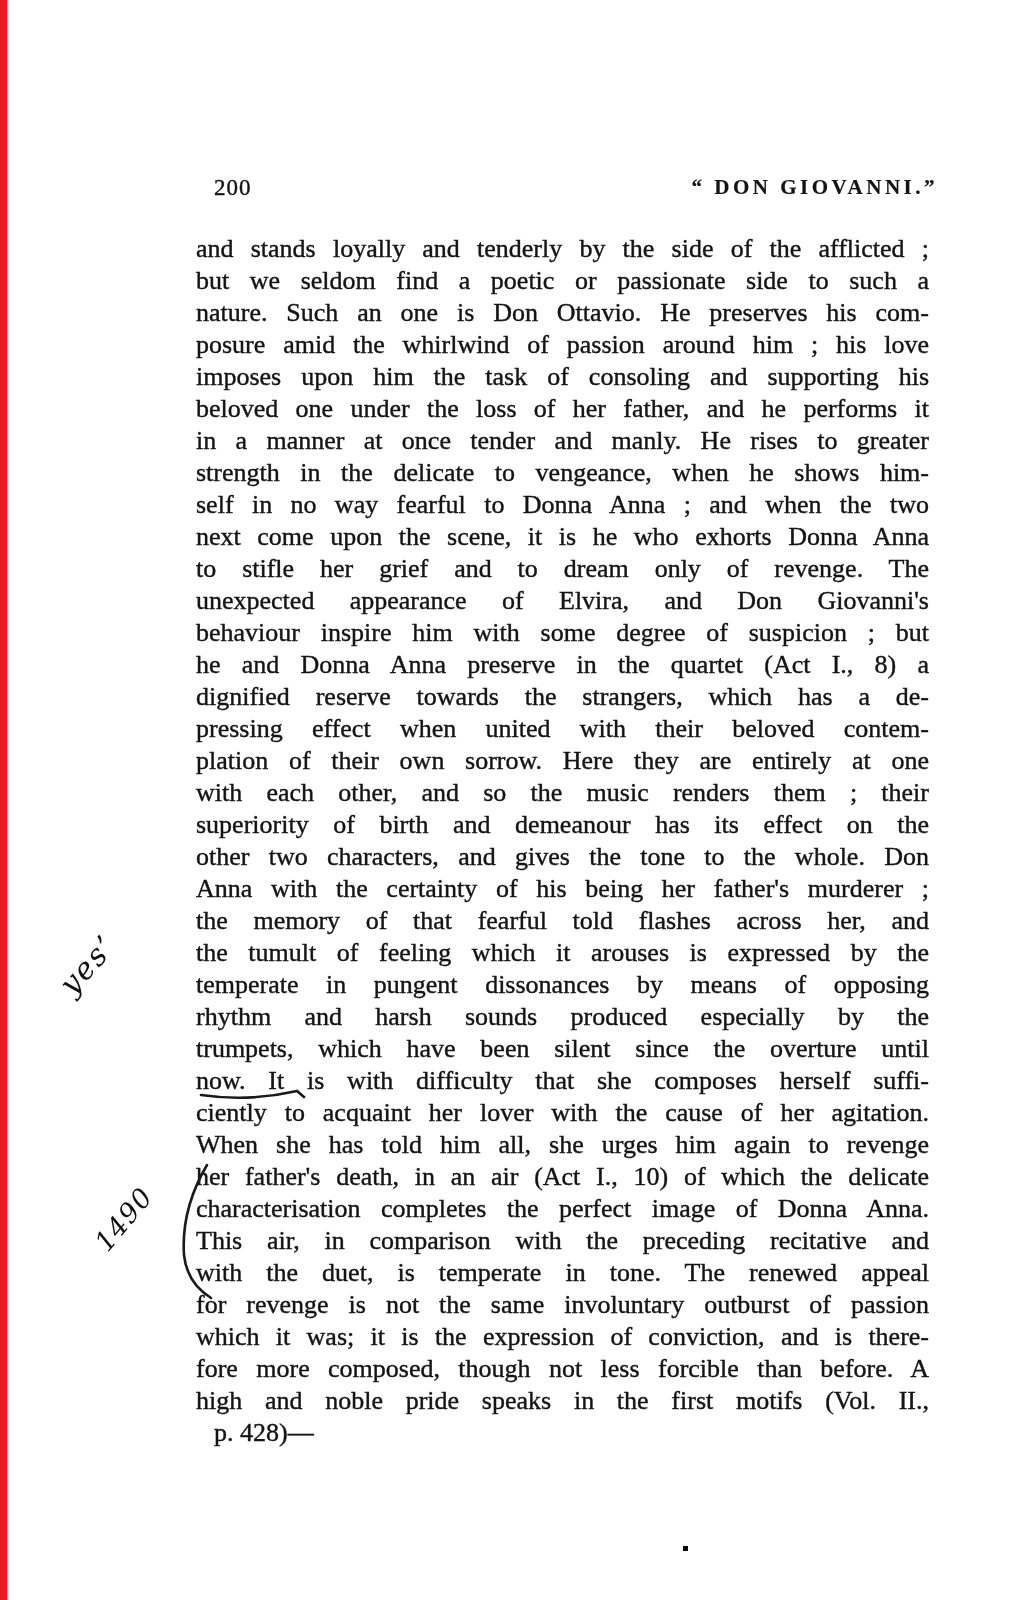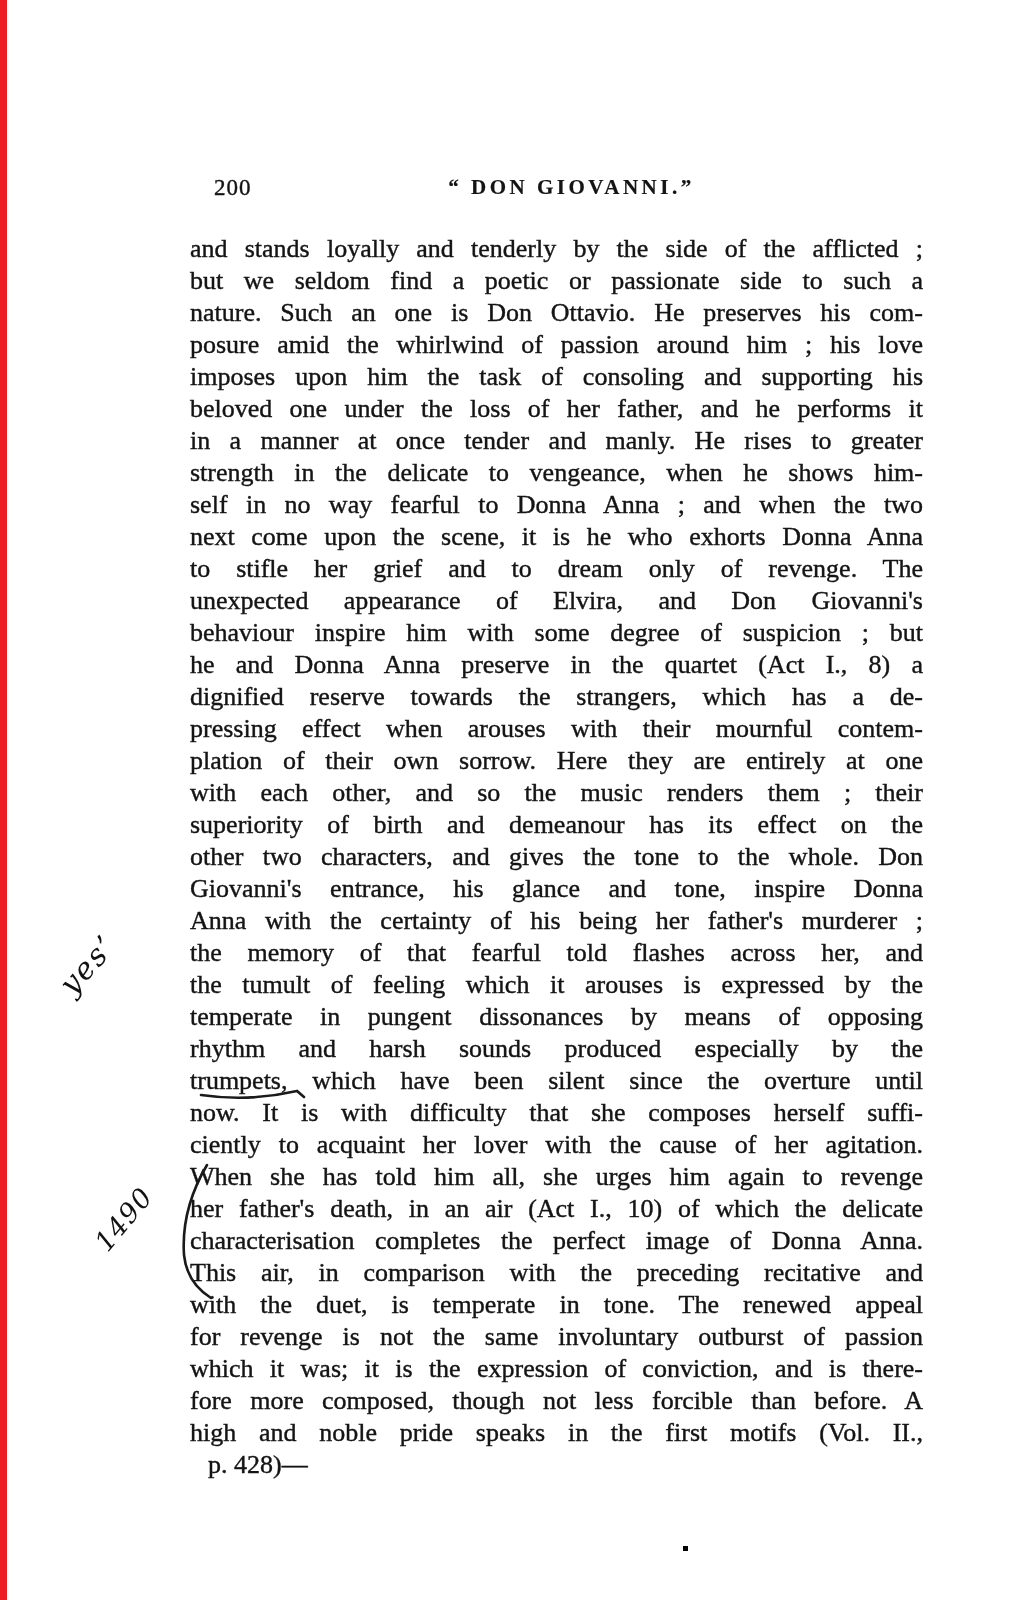--- a/index.html
+++ b/index.html
@@ -21,29 +21,29 @@
   .page-number {
     position: absolute;
     left: 214px; top: 175px;
     font-size: 23px;
     letter-spacing: 1px;
   }
   .running-title {
     position: absolute;
     left: 205px; top: 175px;
     width: 733px;
-    text-align: center;
+    text-align: right;
     font-size: 21px;
     letter-spacing: 3.5px;
     font-weight: bold;
     -webkit-text-stroke: 0.2px #141414;
   }
   .body-text {
     position: absolute;
-    left: 190px; top: 233px;
+    left: 196px; top: 233px;
     width: 733px;
   }
   .line {
     height: 32px;
     line-height: 32px;
     font-size: 26px;
     text-align: justify;
     text-align-last: justify;
     white-space: nowrap;
   }
@@ -99,26 +99,25 @@
       <div class="line">beloved one under the loss of her father, and he performs it</div>
       <div class="line">in a manner at once tender and manly. He rises to greater</div>
       <div class="line">strength in the delicate to vengeance, when he shows him-</div>
       <div class="line">self in no way fearful to Donna Anna ; and when the two</div>
       <div class="line">next come upon the scene, it is he who exhorts Donna Anna</div>
       <div class="line">to stifle her grief and to dream only of revenge. The</div>
       <div class="line">unexpected appearance of Elvira, and Don Giovanni's</div>
       <div class="line">behaviour inspire him with some degree of suspicion ; but</div>
       <div class="line">he and Donna Anna preserve in the quartet (Act I., 8) a</div>
       <div class="line">dignified reserve towards the strangers, which has a de-</div>
-      <div class="line">pressing effect when arouses with their mournful contem-</div>
+      <div class="line">pressing effect when united with their beloved contem-</div>
       <div class="line">plation of their own sorrow. Here they are entirely at one</div>
       <div class="line">with each other, and so the music renders them ; their</div>
       <div class="line">superiority of birth and demeanour has its effect on the</div>
       <div class="line">other two characters, and gives the tone to the whole. Don</div>
-      <div class="line">Giovanni's entrance, his glance and tone, inspire Donna</div>
       <div class="line">Anna with the certainty of his being her father's murderer ;</div>
       <div class="line">the memory of that fearful told flashes across her, and</div>
       <div class="line">the tumult of feeling which it arouses is expressed by the</div>
       <div class="line">temperate in pungent dissonances by means of opposing</div>
       <div class="line">rhythm and harsh sounds produced especially by the</div>
       <div class="line">trumpets, which have been silent since the overture until</div>
       <div class="line">now. It is with difficulty that she composes herself suffi-</div>
       <div class="line">ciently to acquaint her lover with the cause of her agitation.</div>
       <div class="line">When she has told him all, she urges him again to revenge</div>
       <div class="line">her father's death, in an air (Act I., 10) of which the delicate</div>

